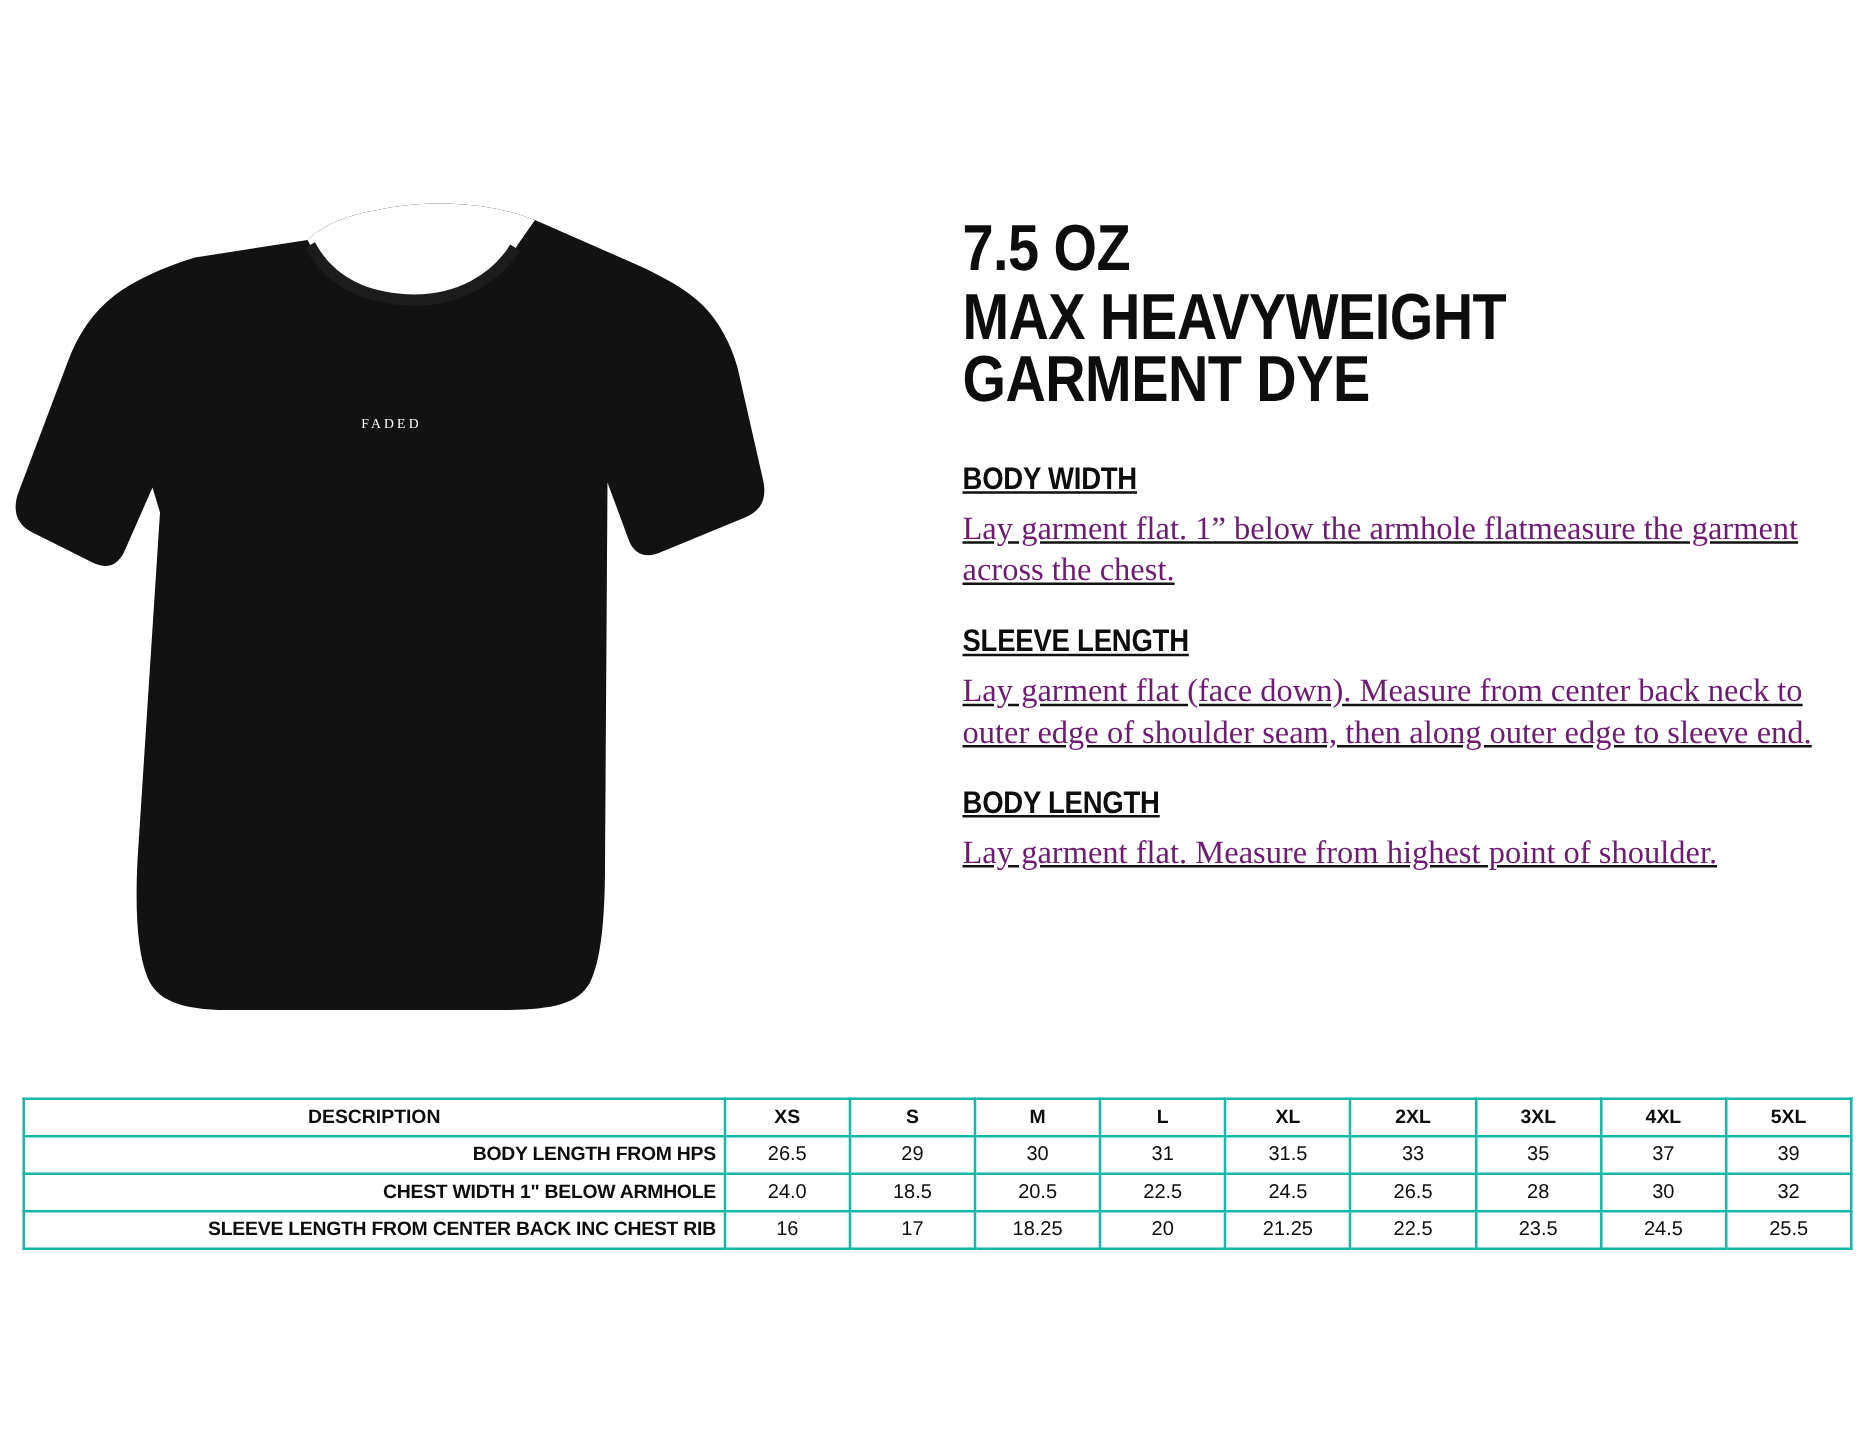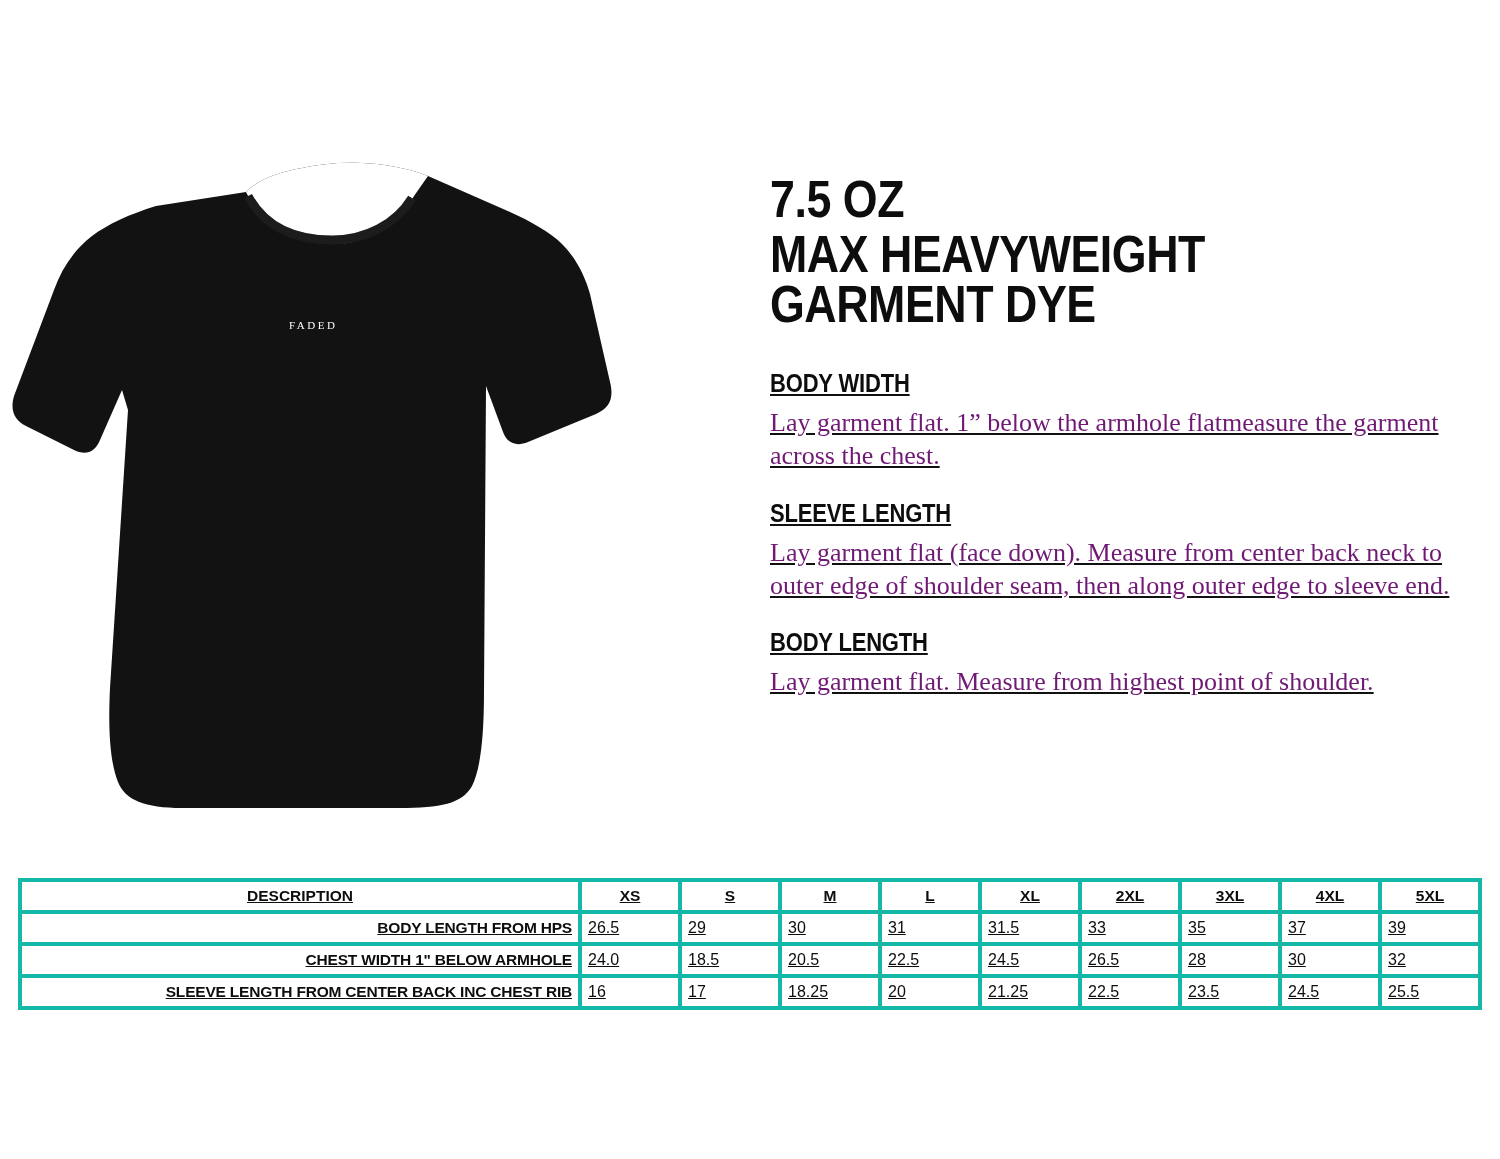--- a/index.html
+++ b/index.html
@@ -25,21 +25,21 @@
     height: 700px;
   }
   .tee-svg {
     position: absolute;
     left: 10px;
     top: 20px;
   }
   .brand-tag {
     position: absolute;
     left: 289px;
-    top: 199px;
+    top: 213px;
     font-size: 11px;
     letter-spacing: 2.5px;
     color: #ffffff;
     font-family: "Liberation Serif", serif;
     z-index: 5;
     text-align: right;
   }
 
   
   .info-col {
@@ -95,40 +95,39 @@
     top: 878px;
     width: 1464px;
   }
   table.size-table {
     border-collapse: collapse;
     width: 100%;
     table-layout: fixed;
     font-family: "Liberation Sans", sans-serif;
   }
   table.size-table td, table.size-table th {
-    border: 4px solid #14b8a6;
+    border: 2px solid #14b8a6;
     height: 26px;
     font-size: 15.5px;
     font-weight: bold;
     padding: 1px 6px;
     color: #0d0d0d;
-    text-decoration: underline;
   }
   table.size-table th.desc-head {
     text-align: center;
   }
   table.size-table th.size-head {
     text-align: center;
   }
   table.size-table td.row-label {
     text-align: right;
     letter-spacing: -0.2px;
   }
   table.size-table td.val {
-    text-align: left;
+    text-align: center;
     font-weight: normal;
     font-size: 16px;
   }
   col.c-desc { width: 560px; }
   col.c-size { width: 100px; }
 </style>
 </head>
 <body>
 
 <div class="product-image">

